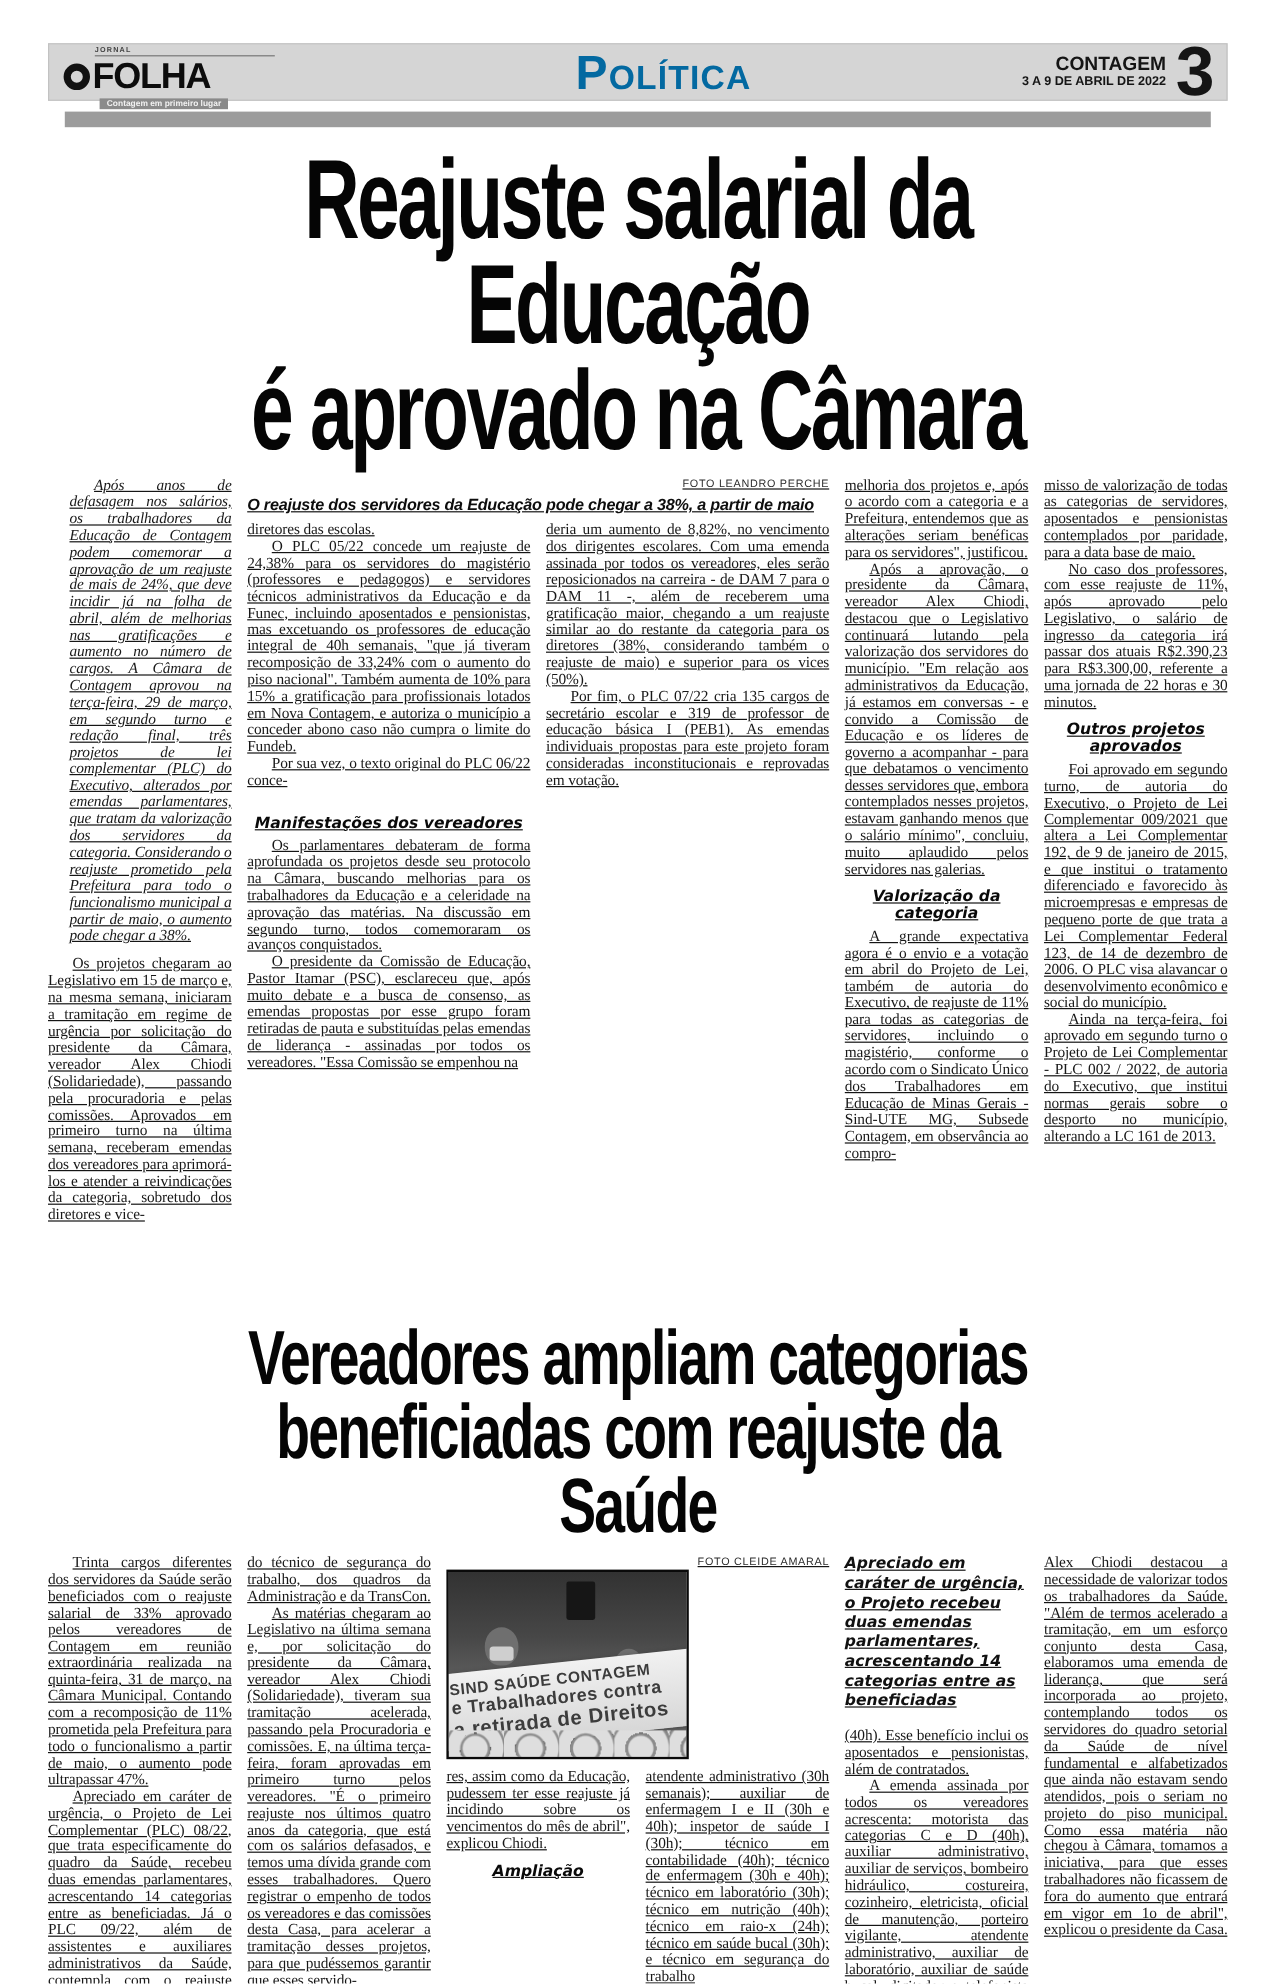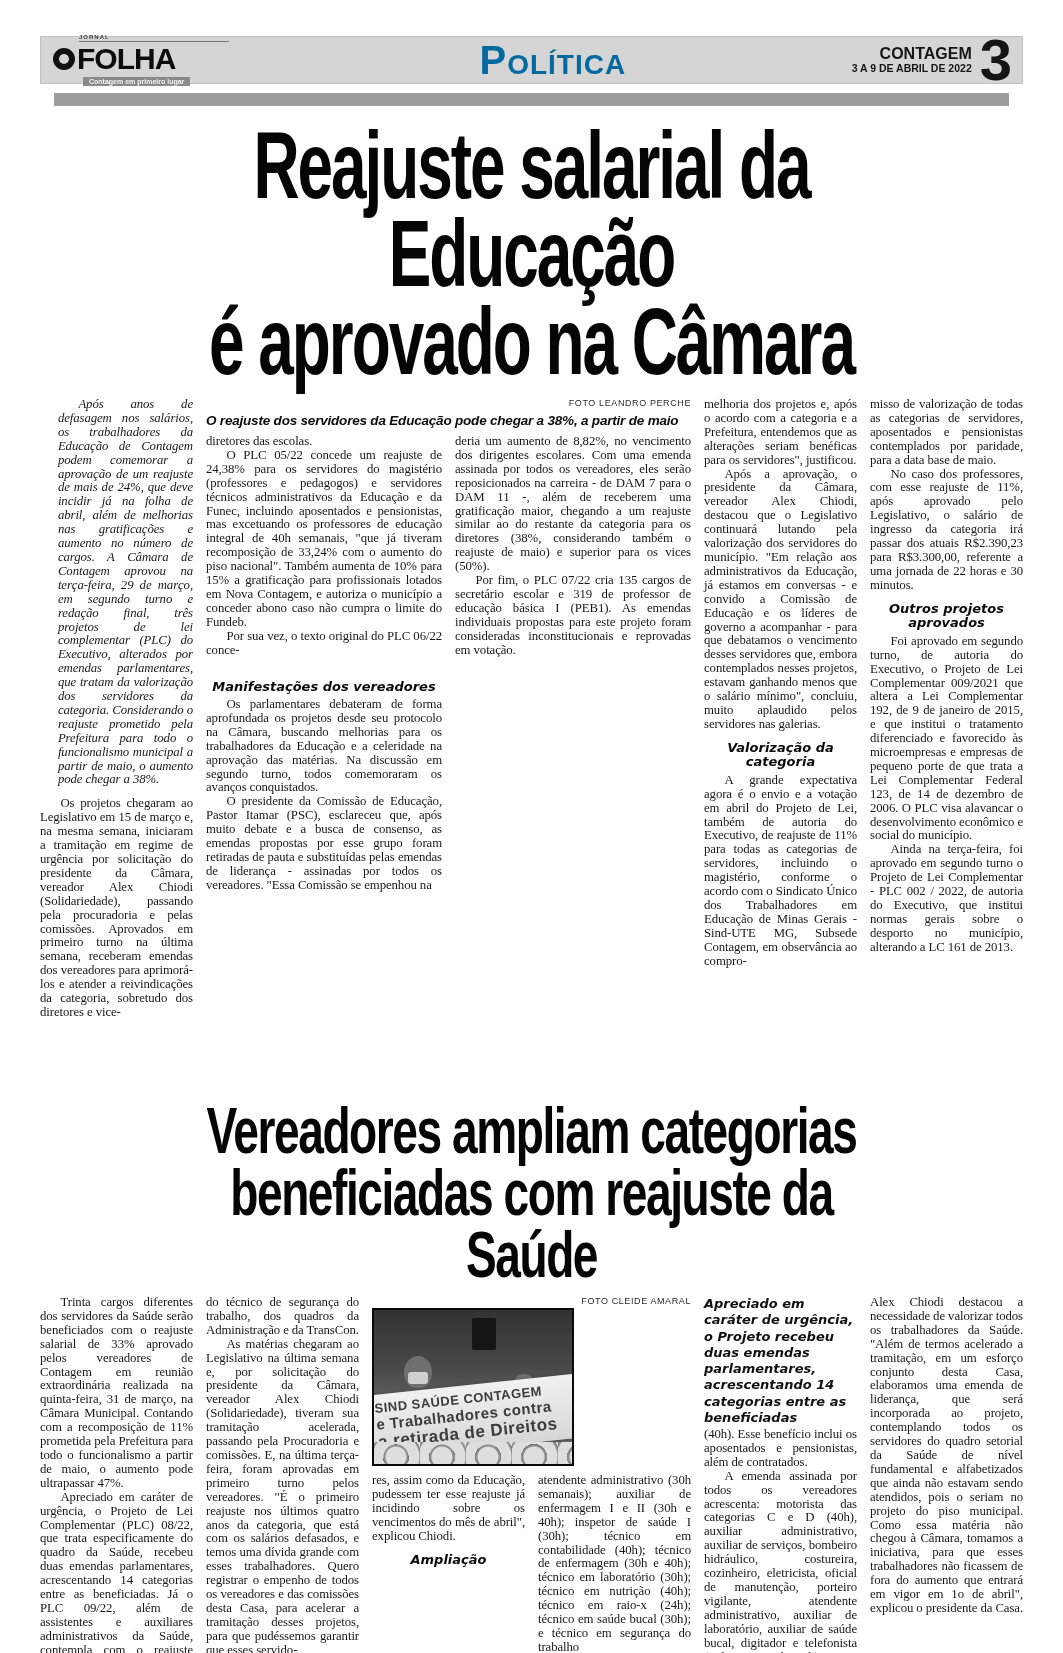--- a/index.html
+++ b/index.html
@@ -3,21 +3,21 @@
 <meta charset="utf-8">
 <style>
   * { margin:0; padding:0; box-sizing:border-box; }
   html,body { background:#fff; }
   body { width:1063px; height:1653px; overflow:hidden;
          font-family:"Liberation Serif", serif; color:#151515; }
   .page { position:relative; width:1063px; height:1653px; padding:36px 40px 0; background:#fff; }
 
   
   .masthead { height:48px; background:#d5d5d5; border:1px solid #c2c2c2;
-              display:flex; align-items:center; justify-content:space-between; padding:2px 12px; }
+              display:flex; justify-content:space-between; padding:2px 12px; }
   .logo { display:flex; flex-direction:column; line-height:1; }
   .logo-jornal { font:bold 6px "Liberation Sans", sans-serif; letter-spacing:1px; color:#444;
                  border-bottom:1px solid #777; width:150px; padding-bottom:1px; margin-left:26px; }
   .logo-main { display:flex; align-items:center; font:bold 30px "Liberation Sans", sans-serif;
                letter-spacing:-1px; color:#0c0c0c; }
   .logo-ring { width:22px; height:22px; border:6px solid #111; border-radius:50%;
                display:inline-block; margin-right:2px; background:#d5d5d5; }
   .logo-tag { font:bold 7px "Liberation Sans", sans-serif; color:#f2f2f2; background:#8a8a8a;
               padding:1px 6px; width:fit-content; margin-left:30px; margin-top:1px; }
   .section-title { font-family:"Liberation Sans", sans-serif; font-weight:bold;
@@ -30,32 +30,32 @@
                line-height:0.9; margin-left:8px; letter-spacing:-2px; }
   .rule-bar { height:13px; background:#9c9c9c; margin:9px 14px 0; }
 
   
   .headline { font-family:"Liberation Sans", sans-serif; font-weight:bold; text-align:center;
               transform-origin:50% 50%; letter-spacing:-3px; color:#050505; }
   .headline1 { font-size:94px; line-height:88px; margin:16px 0 12px; transform:scaleX(0.68); }
   .headline2 { font-size:64px; line-height:62px; margin:14px 0 10px; transform:scaleX(0.72); letter-spacing:-2px; }
 
   
-  .a-body { display:grid; grid-template-columns:repeat(6,1fr); gap:13px; overflow:hidden; }
+  .a-body { display:grid; grid-template-columns:repeat(6,1fr); gap:13px; overflow:hidden;text-decoration:underline; }
   .a1-body { height:688px; }
   .a2-body { height:500px; }
   .a-body p { font-size:12.8px; line-height:13.9px; text-align:justify; text-indent:1.6em;
               letter-spacing:-0.1px; color:#181818; }
   .cont-first > p:first-child { text-indent:0; }
   .lede { font-style:italic; font-size:13.6px; line-height:14.8px; text-align:justify;
           padding-left:1.4em; text-indent:-1.4em; margin-bottom:10px; color:#222; }
   .col-heading { font-family:"DejaVu Sans", sans-serif; font-weight:bold; font-style:italic;
                  font-size:13px; line-height:1.12; text-align:center; margin:9px 6px 4px; color:#0a0a0a; }
   .intro2 { font-family:"DejaVu Sans", sans-serif; font-weight:bold; font-style:italic;
-            font-size:13px; line-height:1.25; color:#111; margin-bottom:2px; }
+            font-size:13px; line-height:1.25; color:#111; margin-bottom:14px; }
 
   
   .photo-wrap1 { grid-column:2 / 5; }
   .photo-wrap2 { grid-column:3 / 5; }
   .photo-credit { font:9px "Liberation Sans", sans-serif; letter-spacing:0.6px; color:#2b2b2b;
                   text-align:right; height:12px; }
   .photo-caption { font-family:"Liberation Sans", sans-serif; font-weight:bold; font-style:italic;
                    font-size:13.5px; margin:3px 0 7px; color:#0d0d0d; letter-spacing:-0.2px; }
   .inner3 { display:grid; grid-template-columns:repeat(2,1fr); gap:13px; }
   .inner2 { display:grid; grid-template-columns:repeat(2,1fr); gap:13px; margin-top:8px; }

